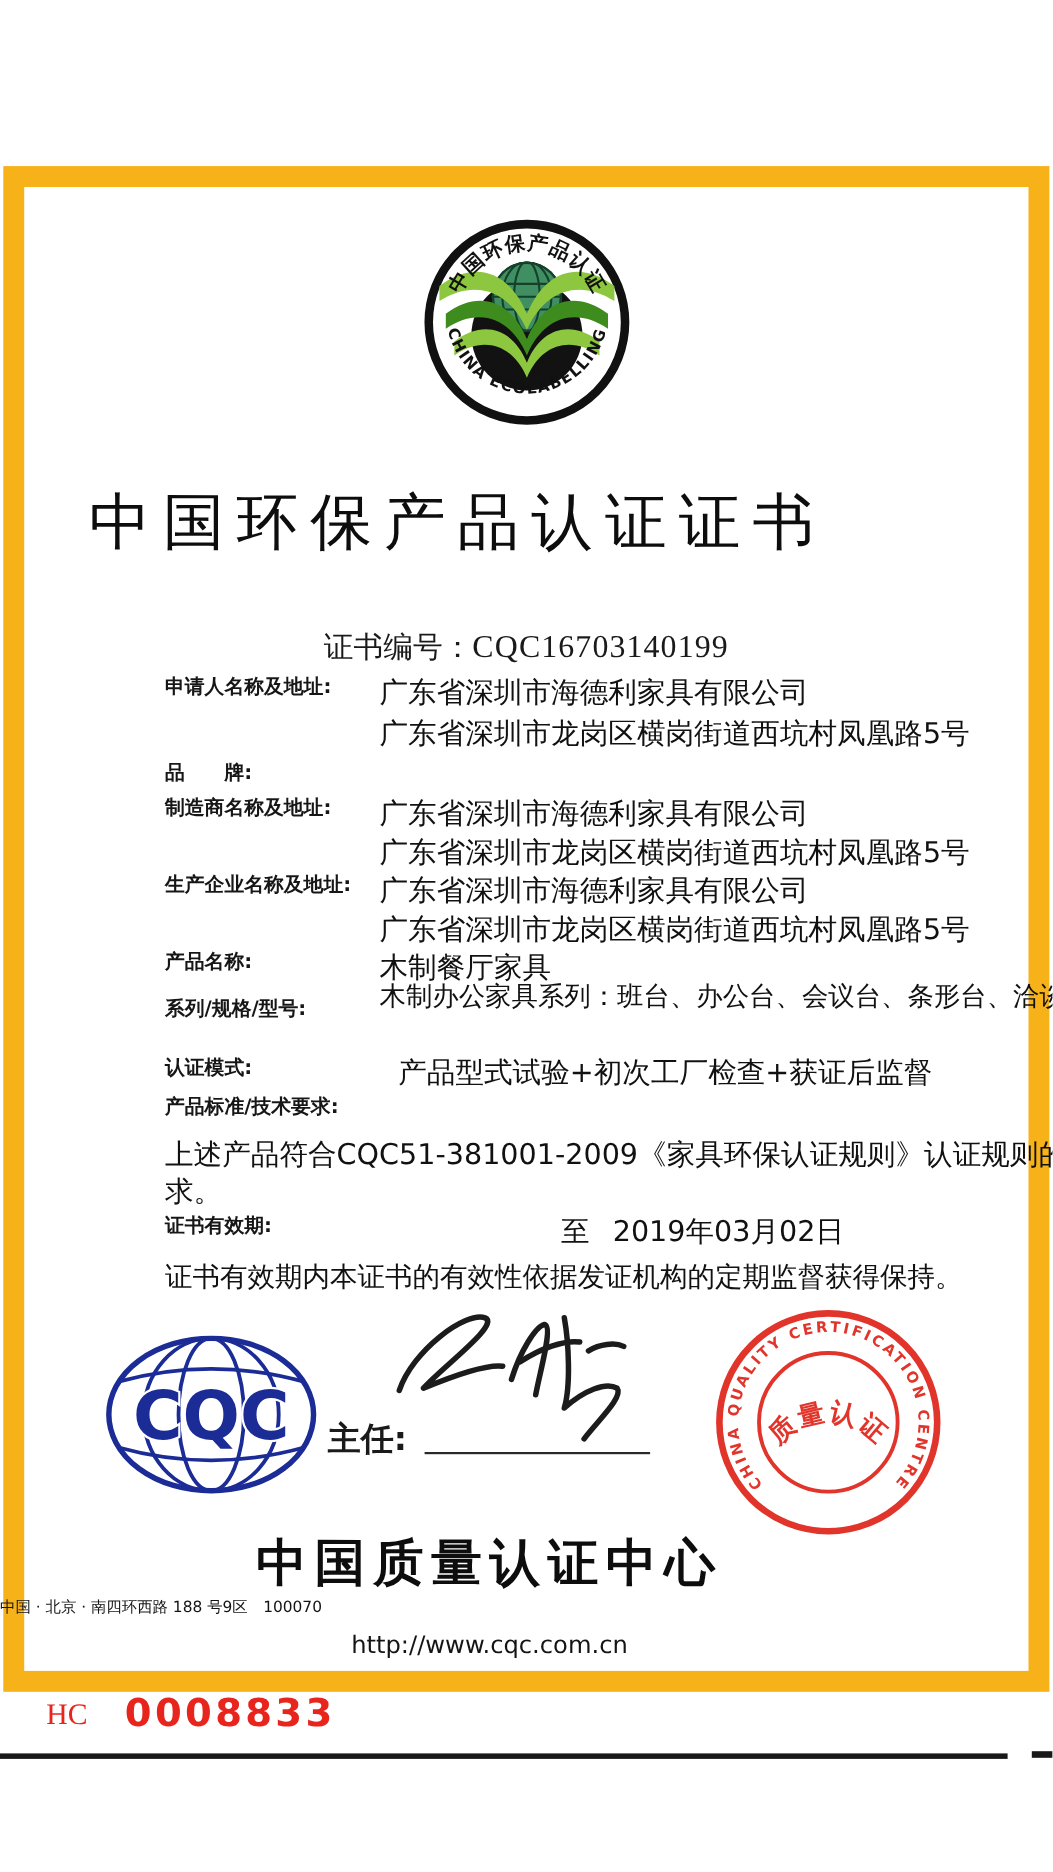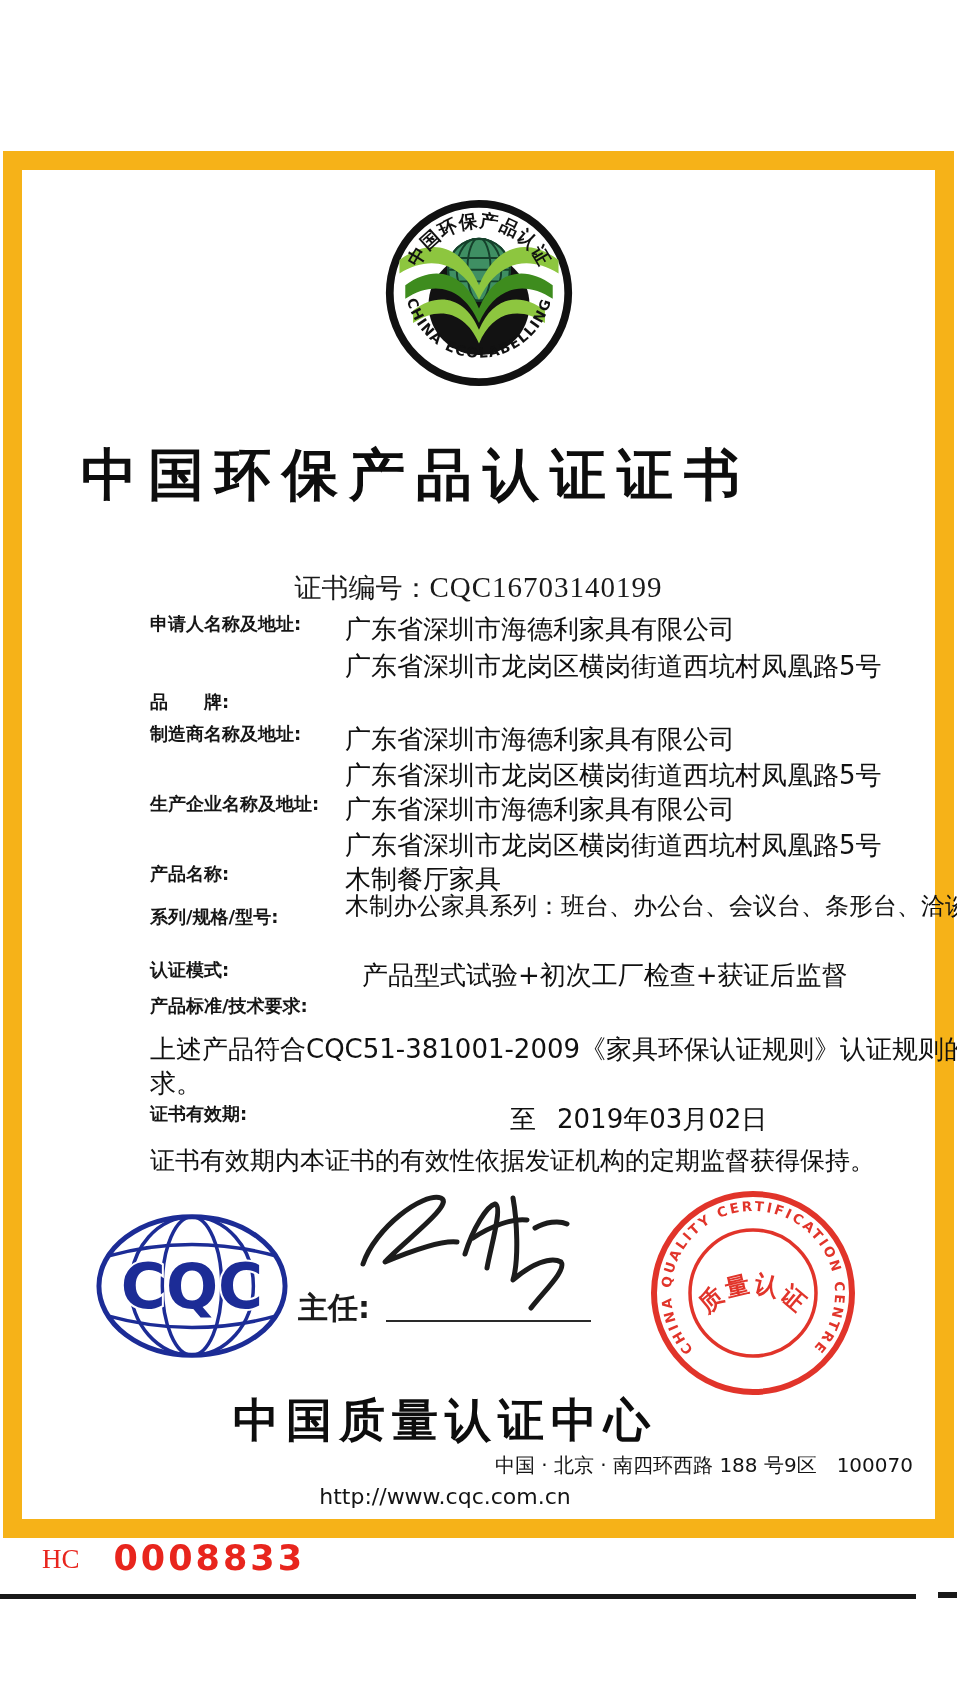--- a/index.html
+++ b/index.html
@@ -2,36 +2,36 @@
 <html><head>
 <meta charset="utf-8">
 <style>
   html,body{margin:0;padding:0;background:#ffffff;}
   .page{position:relative;width:957px;height:1702px;background:#ffffff;overflow:hidden;
         font-family:"DejaVu Sans","Liberation Sans",sans-serif;color:#1a1a1a;}
   .frame{position:absolute;left:3px;top:151px;width:951px;height:1387px;
          border:19px solid #F6B218;box-sizing:border-box;background:#ffffff;}
   .ecolabel{position:absolute;left:382px;top:196px;width:194px;height:194px;}
   .doc-title{position:absolute;left:0;top:438px;width:832px;text-align:center;
-             font-size:56px;font-weight:bold;letter-spacing:11px;color:#0d0d0d;white-space:nowrap;}
+             font-size:56px;font-weight:normal;letter-spacing:11px;color:#0d0d0d;white-space:nowrap;}
   .cert-no{position:absolute;left:0;top:570px;width:957px;text-align:center;font-size:27px;white-space:nowrap;}
   .cert-no .num{font-family:"Liberation Serif","DejaVu Serif",serif;font-size:29px;letter-spacing:1px;}
   .flabel{position:absolute;left:150px;font-size:18px;font-weight:600;white-space:nowrap;color:#161616;}
   .fvalue{position:absolute;left:345px;font-size:26px;white-space:nowrap;color:#111;
           font-family:"DejaVu Sans","Liberation Sans",sans-serif;}
   .fvalue.small{font-size:24px;}
   .para{position:absolute;left:150px;font-size:26px;white-space:nowrap;color:#111;}
   .dirlabel{position:absolute;left:298px;top:1288px;font-size:30px;font-weight:600;}
   .sigline{position:absolute;left:386px;top:1320px;width:205px;border-bottom:2px solid #2a2a2a;}
   .signature{position:absolute;left:345px;top:1168px;width:240px;height:155px;}
   .cqclogo{position:absolute;left:93px;top:1210px;width:198px;height:152px;}
   .stamp{position:absolute;left:648px;top:1188px;width:210px;height:210px;opacity:.92;}
   .orgname{position:absolute;left:0;top:1390px;width:890px;text-align:center;
            font-size:46px;font-weight:bold;letter-spacing:7px;color:#0d0d0d;white-space:nowrap;}
-  .orgaddr{position:absolute;left:0;top:1452px;width:890px;text-align:right;font-size:20px;color:#141414;white-space:nowrap;padding-left:23px;}
+  .orgaddr{position:absolute;left:0;top:1452px;width:890px;text-align:left;font-size:14px;color:#141414;white-space:nowrap;}
   .orgurl{position:absolute;left:0;top:1484px;width:890px;text-align:center;font-size:22px;color:#141414;white-space:nowrap;}
   .hcline{position:absolute;left:42px;top:1538px;white-space:nowrap;}
   .hcline .hc{font-family:Liberation Serif, serif;font-size:27px;color:#E8251D;vertical-align:baseline;}
   .hcline .hcnum{font-size:35px;font-weight:bold;color:#E8251D;letter-spacing:3px;margin-left:34px;vertical-align:-2px;}
   .blackbar1{position:absolute;left:0;top:1594px;width:916px;height:5px;background:#191919;}
   .blackbar2{position:absolute;left:938px;top:1592px;width:19px;height:6px;background:#191919;}
 </style>
 </head>
 <body>
 

